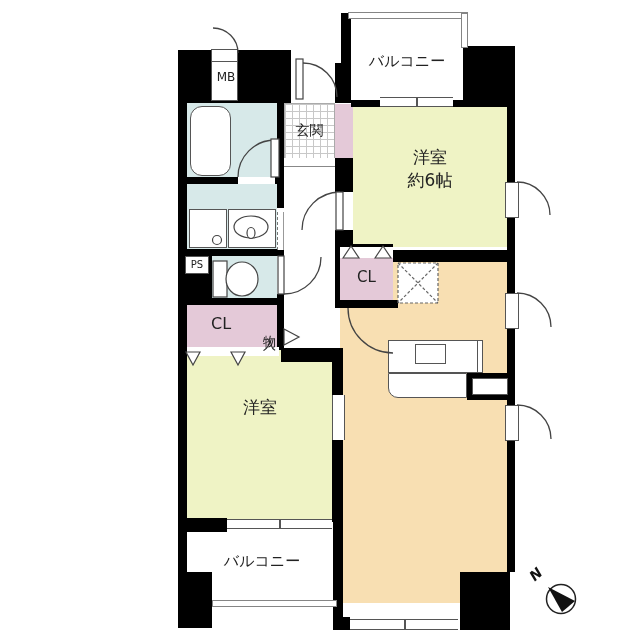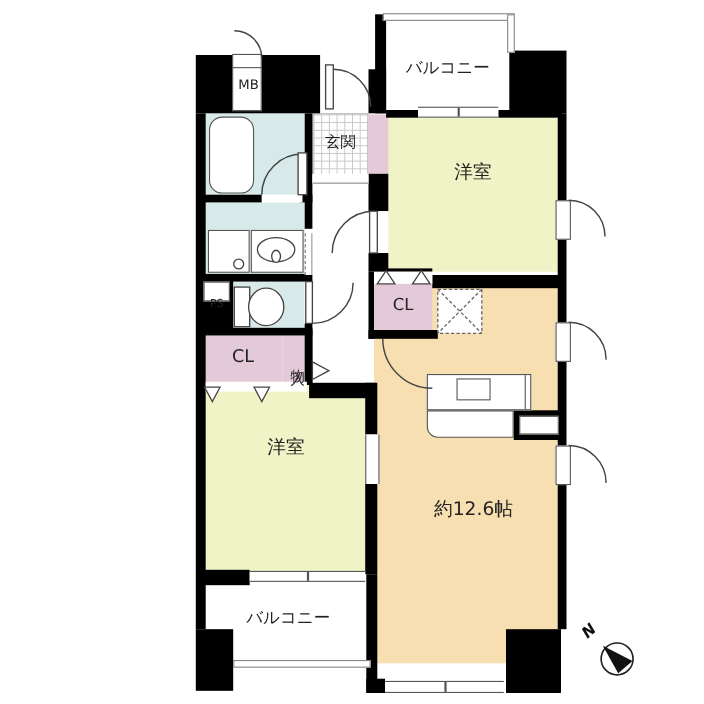--- a/index.html
+++ b/index.html
@@ -153,27 +153,27 @@
       <circle cx="561" cy="599" r="14.5" fill="#fff" stroke="#222" stroke-width="1.5"></circle>
       <polygon points="548,587 575,601 562,612" fill="#111"></polygon>
     </g>
   </svg>
 
   <div class="lbl" style="left:345px;top:52px;width:124px;font-size:15px;">バルコニー</div>
   <div class="lbl" style="left:211px;top:70px;width:30px;font-size:12px;">MB</div>
   <div class="lbl" style="left:283px;top:122px;width:53px;font-size:14px;">玄関</div>
   <div class="lbl two-line" style="left:360px;top:146px;width:140px;font-size:17px;">
     <div>洋室</div>
+    <div>約6帖</div>
   </div>
   <div class="lbl" style="left:340px;top:268px;width:53px;font-size:15px;">CL</div>
-  <div class="lbl" style="left:185px;top:259px;width:24px;font-size:10px;margin-top:12px;">PS</div>
+  <div class="lbl" style="left:185px;top:259px;width:24px;font-size:10px;">PS</div>
   <div class="lbl" style="left:187px;top:314px;width:68px;font-size:16px;">CL</div>
   <div class="lbl vert" style="left:259px;top:307px;width:18px;height:40px;font-size:13px;">物入</div>
   <div class="lbl two-line" style="left:190px;top:396px;width:140px;font-size:17px;">
     <div>洋室</div>
   </div>
   <div class="lbl two-line" style="left:358px;top:452px;width:145px;font-size:17px;">
-    <div>約12.6帖</div>
   </div>
   <div class="lbl" style="left:200px;top:552px;width:124px;font-size:15px;">バルコニー</div>
   <div class="compass-n" style="left:530px;top:566px;font-size:14px;">N</div>
 
 </div>
 
 </body></html>

